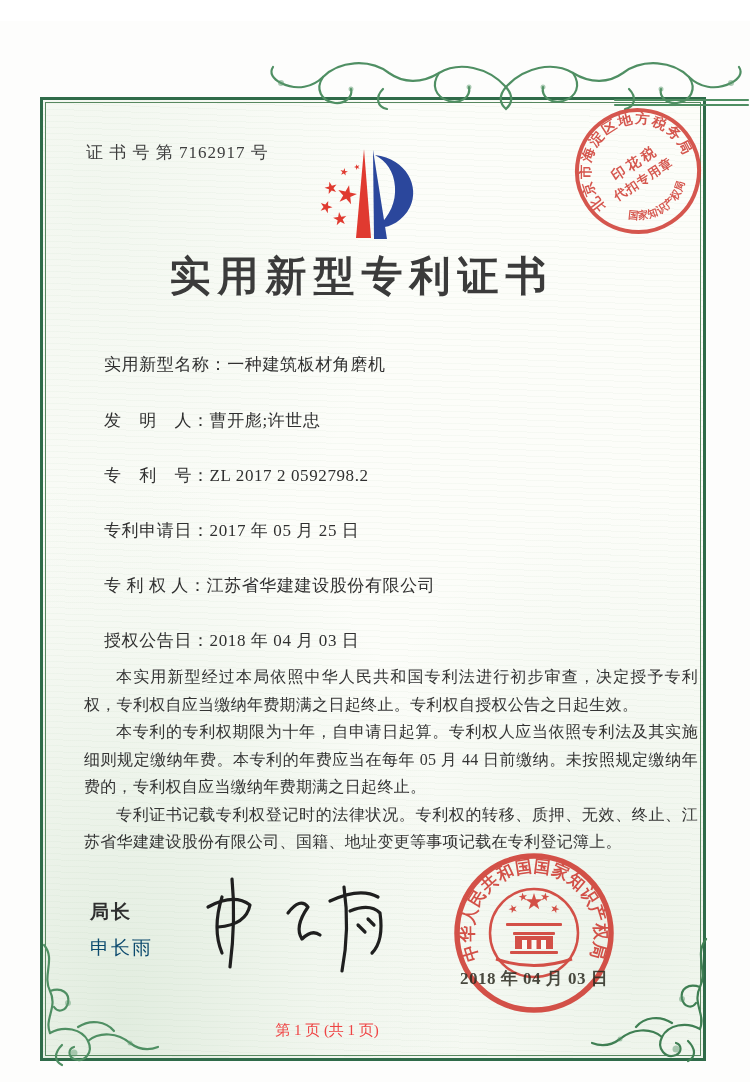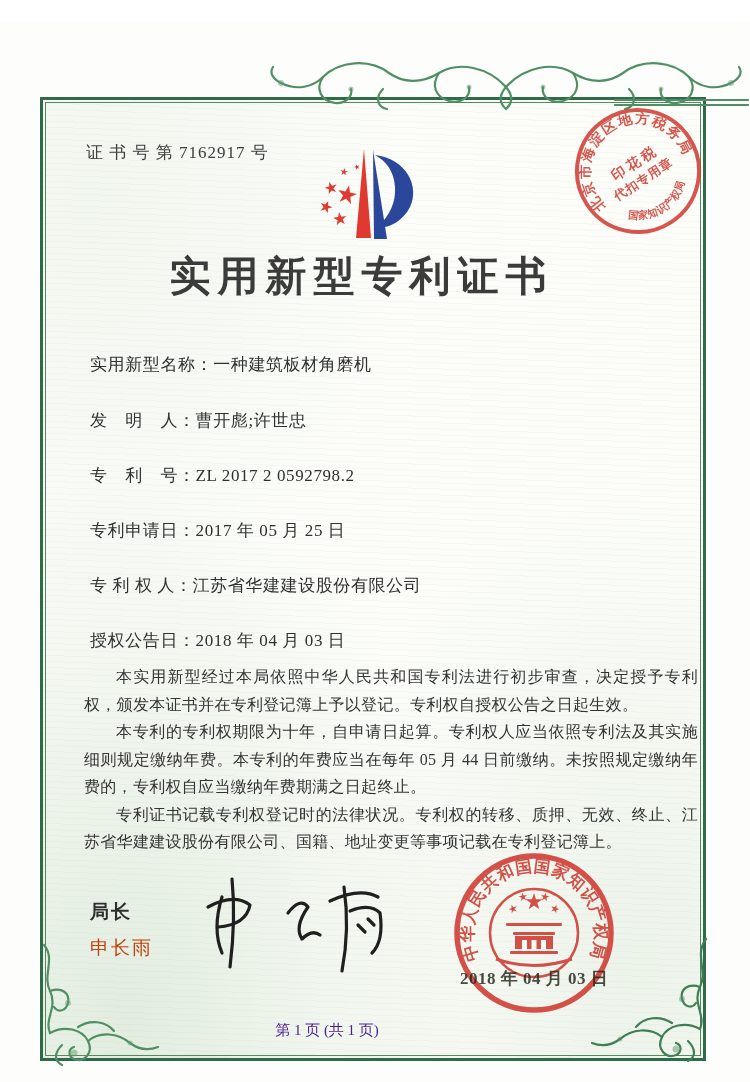--- a/index.html
+++ b/index.html
@@ -18,28 +18,28 @@
       radial-gradient(ellipse at 90% 90%, rgba(120,170,120,0.12), transparent 38%),
       radial-gradient(ellipse at 8% 10%, rgba(120,170,120,0.08), transparent 35%),
       repeating-linear-gradient(2deg, rgba(100,150,100,0.045) 0 1px, transparent 1px 6px),
       #fcfdf9;
   }
   .frame-inner{position:absolute;inset:2px;border:1px solid #57875f;}
   .abs{position:absolute;}
   .cert-no{left:86px;top:120px;font-size:17px;letter-spacing:1px;color:#3d3d3d;}
   .title{left:0;top:228px;width:723px;text-align:center;font-size:41px;font-weight:600;
          letter-spacing:7px;color:#3b3b3b;}
-  .field{left:90px;font-size:17px;color:#303030;letter-spacing:0.6px;white-space:nowrap;}
+  .field{left:104px;font-size:17px;color:#303030;letter-spacing:0.6px;white-space:nowrap;}
   .f0{top:332px;} .f1{top:388px;} .f2{top:443px;} .f3{top:498px;} .f4{top:553px;} .f5{top:608px;}
   .body-text{left:84px;top:642px;width:614px;font-size:16px;line-height:27.5px;
              color:#343434;text-align:justify;letter-spacing:0.3px;}
   .body-text p{margin:0;text-indent:2em;}
   .officer-title{left:90px;top:878px;font-size:19px;color:#2f2f2f;letter-spacing:2px;font-weight:bold;}
-  .officer-name{left:90px;top:914px;font-size:19px;color:#c2410c;letter-spacing:2px;}
-  .footer{left:0;top:1000px;width:654px;text-align:center;font-size:15px;color:#4c1d95;}
+  .officer-name{left:90px;top:914px;font-size:19px;color:#0c4a6e;letter-spacing:2px;}
+  .footer{left:0;top:1000px;width:654px;text-align:center;font-size:15px;color:#ef4444;}
   .date-stamp{left:460px;top:946px;width:180px;font-size:17px;letter-spacing:0.5px;
               color:rgba(42,42,32,0.85);z-index:6;font-weight:600;white-space:nowrap;}
   svg{display:block;}
   .seal-text{fill:#cf3a31;font-family:"Liberation Serif","DejaVu Serif",serif;font-weight:700;}
 </style>
 </head>
 <body>
 
 <div class="page">
 
@@ -122,21 +122,21 @@
   <div class="abs title">实用新型专利证书</div>
 
   <div class="abs field f0"><span>实用新型名称：</span><span>一种建筑板材角磨机</span></div>
   <div class="abs field f1"><span>发　明　人：</span><span>曹开彪;许世忠</span></div>
   <div class="abs field f2"><span>专　利　号：</span><span>ZL 2017 2 0592798.2</span></div>
   <div class="abs field f3"><span>专利申请日：</span><span>2017 年 05 月 25 日</span></div>
   <div class="abs field f4"><span>专 利 权 人：</span><span>江苏省华建建设股份有限公司</span></div>
   <div class="abs field f5"><span>授权公告日：</span><span>2018 年 04 月 03 日</span></div>
 
   <div class="abs body-text">
-    <p>本实用新型经过本局依照中华人民共和国专利法进行初步审查，决定授予专利权，颁发本证书并在专利登记簿上予以登记。专利权自授权公告之日起生效。</p>
+    <p>本实用新型经过本局依照中华人民共和国专利法进行初步审查，决定授予专利权，专利权自应当缴纳年费期满之日起终止。专利权自授权公告之日起生效。</p>
     <p>本专利的专利权期限为十年，自申请日起算。专利权人应当依照专利法及其实施细则规定缴纳年费。本专利的年费应当在每年 05 月 44 日前缴纳。未按照规定缴纳年费的，专利权自应当缴纳年费期满之日起终止。</p>
     <p>专利证书记载专利权登记时的法律状况。专利权的转移、质押、无效、终止、江苏省华建建设股份有限公司、国籍、地址变更等事项记载在专利登记簿上。</p>
   </div>
 
   <div class="abs officer-title">局长</div>
   <div class="abs officer-name">申长雨</div>
 
   <svg class="abs" role="img" style="left:192px;top:848px;" width="200" height="115" viewBox="0 0 200 115" aria-label="申长雨">
     <g stroke="#1f1f1f" stroke-width="3.2" fill="none" stroke-linecap="round" stroke-linejoin="round">
       <path d="M30,28 Q20,60 30,84"></path>

